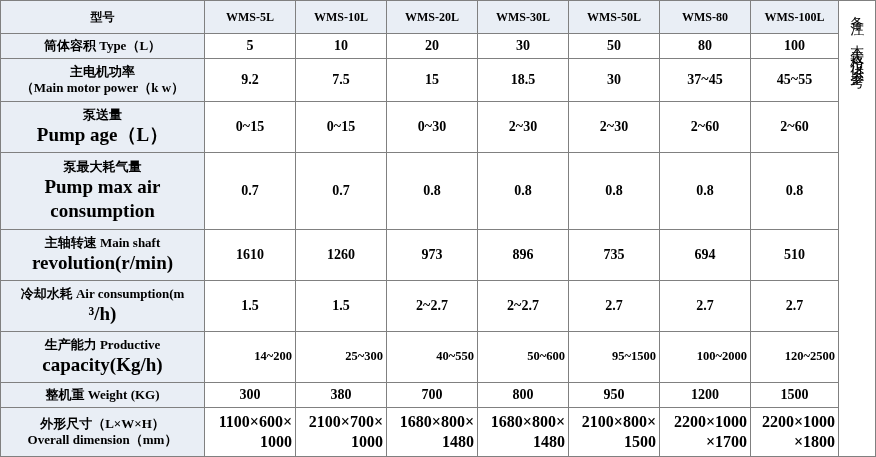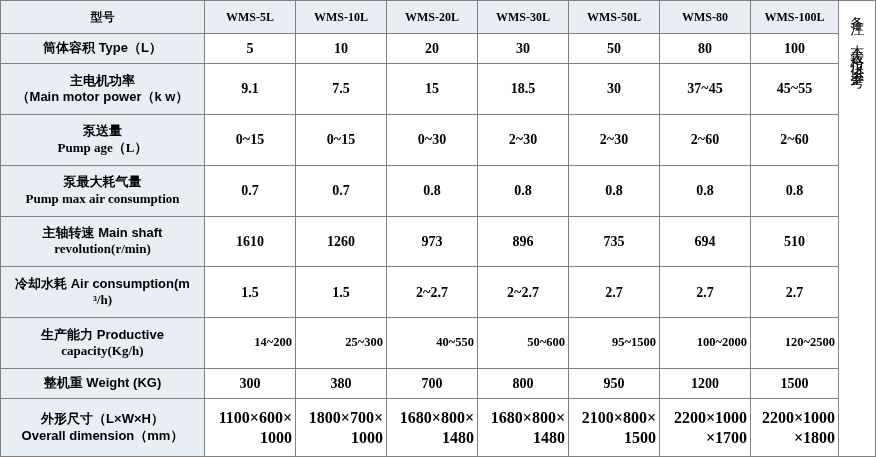--- a/index.html
+++ b/index.html
@@ -56,24 +56,24 @@
   }
   table.spec td.value.small {
     font-size: 12.5px;
     text-align: right;
   }
   .lbl-line {
     display: block;
   }
   .lbl-line.en {
     font-family: "Liberation Serif", serif;
-    font-size: 13px;
+    font-size: 19px;
   }
   .lbl-mixed {
-    font-family: Liberation Sans, sans-serif;
+    font-family: Liberation Serif, serif;
     font-size: 13px;
   }
   .note-col {
     width: 38px;
     border-top: 1px solid #808080;
     border-right: 1px solid #808080;
     border-bottom: 1px solid #808080;
     box-sizing: border-box;
     display: flex;
     align-items: flex-start;
@@ -134,21 +134,21 @@
         <td class="value">50</td>
         <td class="value">80</td>
         <td class="value">100</td>
       </tr>
 
       <tr>
         <td class="rowlabel">
           <span class="lbl-line lbl-mixed">主电机功率</span>
           <span class="lbl-line lbl-mixed">（Main motor power（k w）</span>
         </td>
-        <td class="value">9.1</td>
+        <td class="value">9.2</td>
         <td class="value">7.5</td>
         <td class="value">15</td>
         <td class="value">18.5</td>
         <td class="value">30</td>
         <td class="value">37~45</td>
         <td class="value">45~55</td>
       </tr>
 
       <tr>
         <td class="rowlabel">
@@ -237,21 +237,21 @@
       <tr>
         <td class="rowlabel">
           <span class="lbl-line lbl-mixed">外形尺寸（L×W×H）</span>
           <span class="lbl-line lbl-mixed">Overall dimension（mm）</span>
         </td>
         <td class="value small">
           <span class="val-2line">1100×600×</span>
           <span class="val-2line">1000</span>
         </td>
         <td class="value small">
-          <span class="val-2line">1800×700×</span>
+          <span class="val-2line">2100×700×</span>
           <span class="val-2line">1000</span>
         </td>
         <td class="value small">
           <span class="val-2line">1680×800×</span>
           <span class="val-2line">1480</span>
         </td>
         <td class="value small">
           <span class="val-2line">1680×800×</span>
           <span class="val-2line">1480</span>
         </td>

